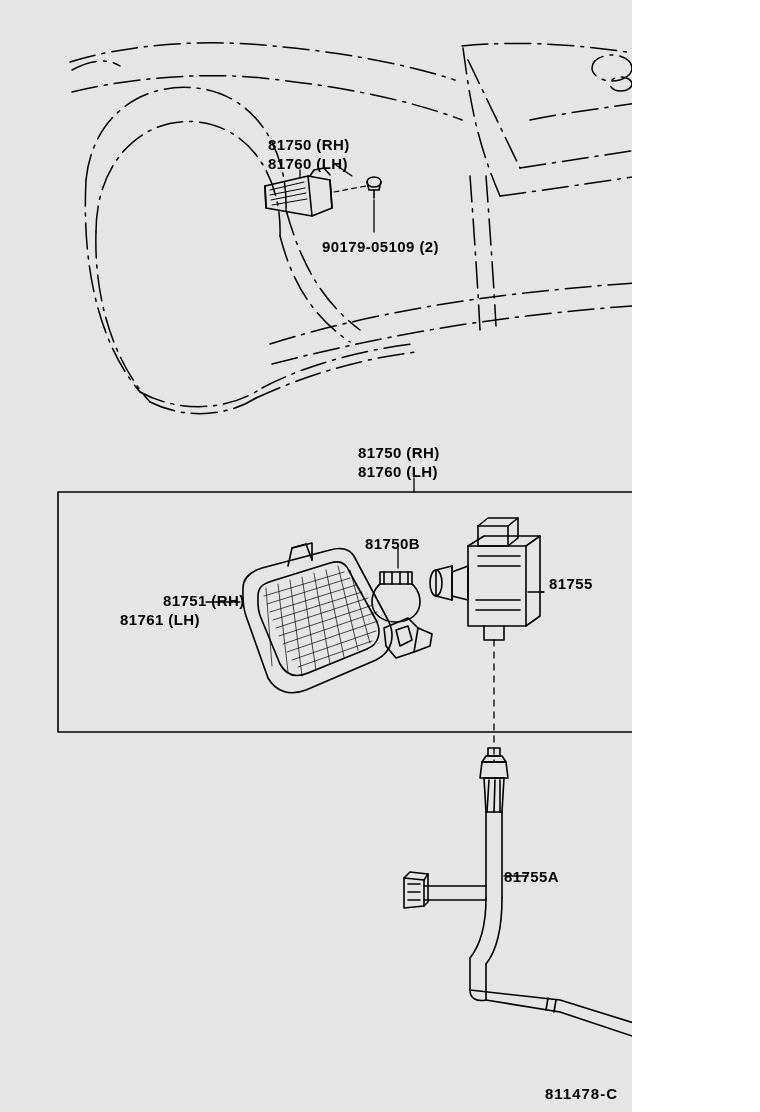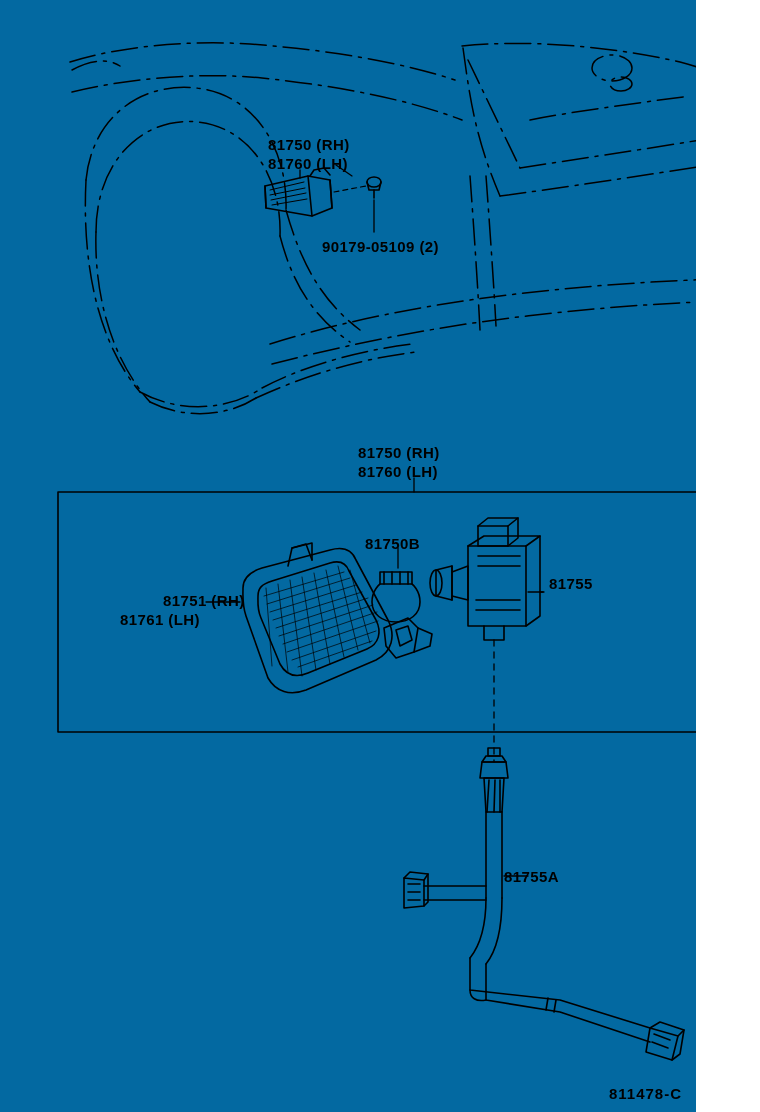--- a/index.html
+++ b/index.html
@@ -5,23 +5,23 @@
   html, body {
     margin: 0;
     padding: 0;
     background: #ffffff;
   }
   body {
     font-family: "Liberation Sans", sans-serif;
   }
   #page {
     position: relative;
-    width: 696px;
+    width: 632px;
     height: 1112px;
-    background: #0369a1;
+    background: #e5e5e5;
     overflow: hidden;
   }
   .svg-layer {
     position: absolute;
     left: 0;
     top: 0;
     width: 760px;
     height: 1112px;
   }
   .lbl {

